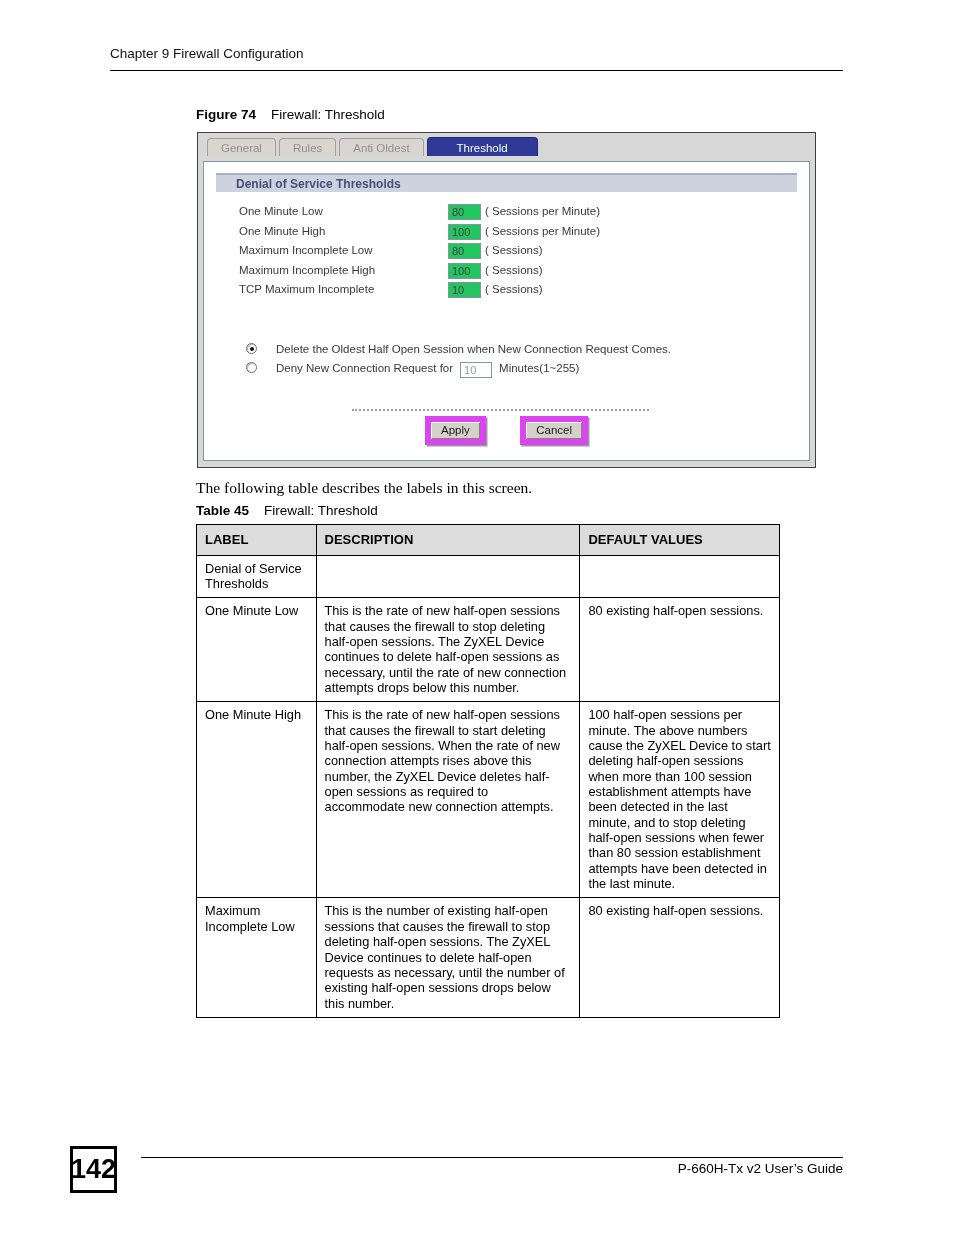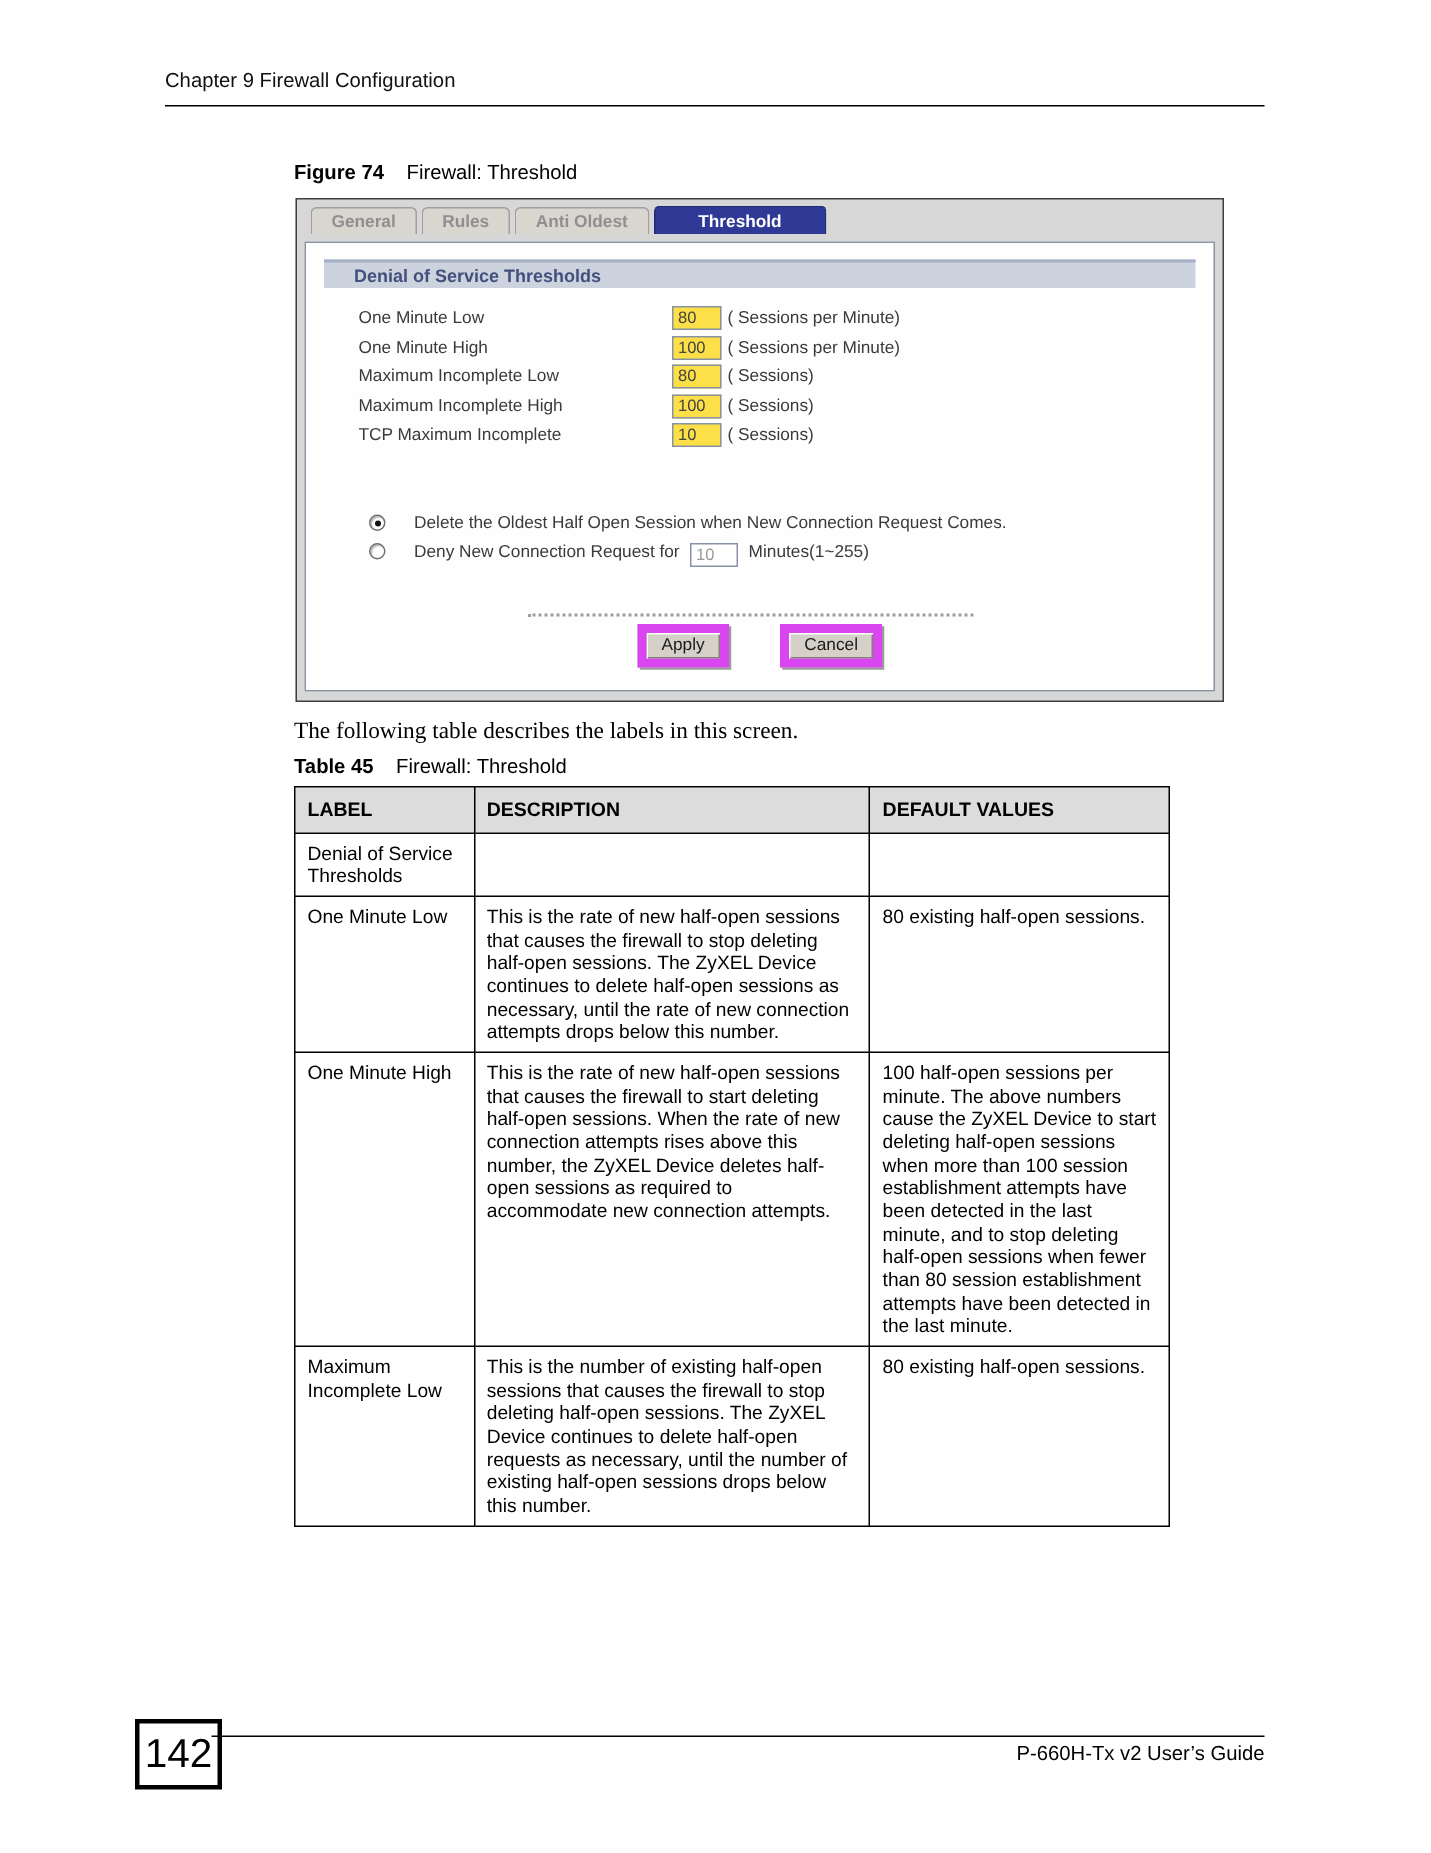--- a/index.html
+++ b/index.html
@@ -13,36 +13,36 @@
   .figure-caption { position:absolute; left:196px; top:107px; font-size:13.5px; color:#000; }
   .caption-label { font-weight:bold; margin-right:15px; }
 
   .body-text { position:absolute; left:196px; top:479px; font-family:"Liberation Serif", serif; font-size:15.5px; color:#000; }
   .table-caption { position:absolute; left:196px; top:503px; font-size:13.5px; color:#000; }
 
   
   .screenshot { position:absolute; left:197px; top:132px; width:619px; height:336px; background:#d7d7d7; border:1px solid #3e3e3e; }
   .tabbar { position:absolute; top:4px; left:9px; right:4px; height:24px; white-space:nowrap; }
   .tab { display:inline-block; vertical-align:bottom; padding:3px 13px 2px; margin-right:3px;
-         font-size:11.5px; font-weight:bold; color:#8f8f8f; background:#d9d6d0;
+         font-size:11.5px; font-weight:normal; color:#8f8f8f; background:#d9d6d0;
          border:1px solid #9f9f9f; border-bottom:none; border-radius:4px 4px 0 0; cursor:default; }
   .tab.active { background:#2e3a96; color:#ffffff; border-color:#222c74; padding:4px 29px 2px; }
 
   .panel { position:absolute; left:5px; right:5px; top:28px; bottom:6px; background:#fefefe; border:1px solid #8a93a0; }
 
   .section-bar { position:absolute; left:12px; right:12px; height:19px;
                  background:#ccd3df; border-top:2px solid #a6b0c4;
                  font-size:12px; font-weight:bold; color:#44507c; padding:2px 0 0 20px; }
   .section-bar.s1 { top:11px; }
   .section-bar.s2 { top:150px; }
 
   .fields { position:absolute; top:42px; left:35px; right:10px; }
   .field-row { height:19.5px; font-size:11.5px; color:#3a3a3a; }
   .field-label { display:inline-block; width:209px; }
-  .ss-input { display:inline-block; width:33px; height:16px; border:1px solid #8892a6; background:#fde047;
+  .ss-input { display:inline-block; width:33px; height:16px; border:1px solid #8892a6; background:#22c55e;
               font-family:"Liberation Sans", sans-serif; font-size:11px; color:#444; padding:0 0 0 3px; vertical-align:middle; }
   .field-suffix { margin-left:4px; }
 
   .option-row { position:absolute; left:42px; font-size:11.5px; color:#3a3a3a; display:flex; align-items:flex-start; }
   .option-row.o1 { top:181px; }
   .option-row.o2 { top:200px; }
   .radio { width:11px; height:11px; border-radius:50%; background:#fff; border:1px solid #6f6f6f;
            box-shadow:inset 1px 1px 1px #b8b8b8; margin-right:19px; position:relative; flex:0 0 auto; }
   .radio.selected::after { content:""; position:absolute; left:3px; top:3px; width:4px; height:4px; border-radius:50%; background:#111; }
   .minutes-input { width:32px; height:16px; border:1px solid #8892a6; background:#fff; margin:0 7px;
@@ -56,22 +56,22 @@
 
   
   .label-table { position:absolute; left:196px; top:524px; width:584px; border-collapse:collapse;
                  font-size:12.8px; color:#000; line-height:1.2; }
   .label-table th, .label-table td { border:1px solid #000; padding:5px 8px 6px; text-align:left; vertical-align:top; }
   .label-table th { background:#dcdcdc; font-size:13px; font-weight:bold; padding-top:7px; padding-bottom:7px; }
   .label-table { border:1.5px solid #000; }
   .row-empty td { height:42px; }
 
   
-  .page-num-box { position:absolute; left:90px; top:1146px; width:58px; height:47px; border:3px solid #000;
-                  display:flex; align-items:center; justify-content:center; font-size:27px; font-weight:normal; color:#000; }
+  .page-num-box { position:absolute; left:70px; top:1146px; width:47px; height:47px; border:3px solid #000;
+                  display:flex; align-items:center; justify-content:center; font-size:27px; font-weight:bold; color:#000; }
   .footer-rule { position:absolute; left:141px; top:1157px; width:702px; border-top:1.5px solid #000; }
   .footer-title { position:absolute; right:111px; top:1161px; font-size:13.5px; color:#000; }
 </style>
 </head>
 <body>
 
 <div class="page">
 
   <div class="chapter-header">Chapter 9 Firewall Configuration</div>
   <div class="header-rule"></div>

